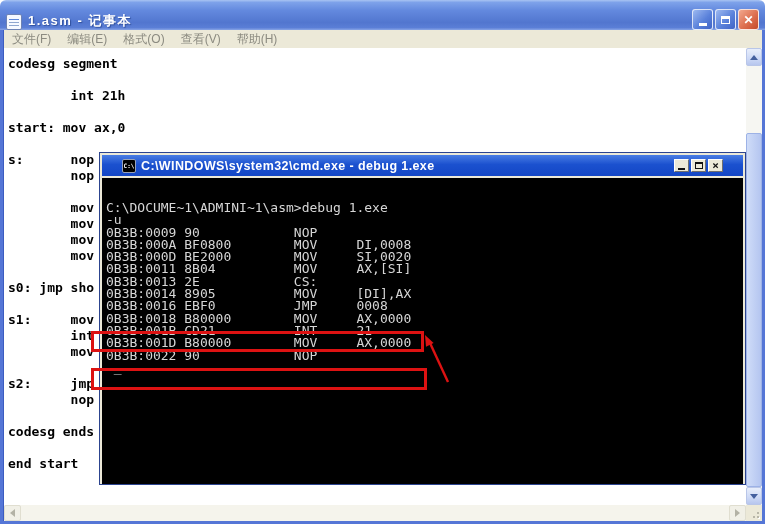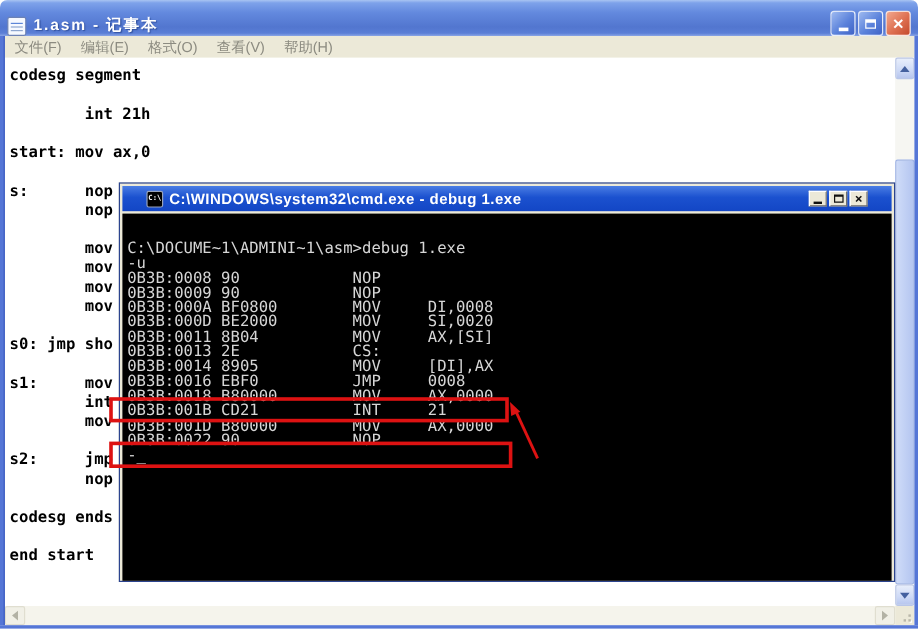--- a/index.html
+++ b/index.html
@@ -171,21 +171,20 @@
             <i class="box"></i>
           </div>
         <div class="cb">
             <span class="x">×</span>
           </div>
       </div>
     </div>
     <div class="cmd-console">
         <div class="cline">C:\DOCUME~1\ADMINI~1\asm&gt;debug 1.exe</div>
         <div class="cline">-u</div>
-        <div class="cline">0B3B:0008 90            NOP</div>
         <div class="cline">0B3B:0009 90            NOP</div>
         <div class="cline">0B3B:000A BF0800        MOV     DI,0008</div>
         <div class="cline">0B3B:000D BE2000        MOV     SI,0020</div>
         <div class="cline">0B3B:0011 8B04          MOV     AX,[SI]</div>
         <div class="cline">0B3B:0013 2E            CS:</div>
         <div class="cline">0B3B:0014 8905          MOV     [DI],AX</div>
         <div class="cline">0B3B:0016 EBF0          JMP     0008</div>
         <div class="cline">0B3B:0018 B80000        MOV     AX,0000</div>
         <div class="cline">0B3B:001B CD21          INT     21</div>
         <div class="cline">0B3B:001D B80000        MOV     AX,0000</div>

